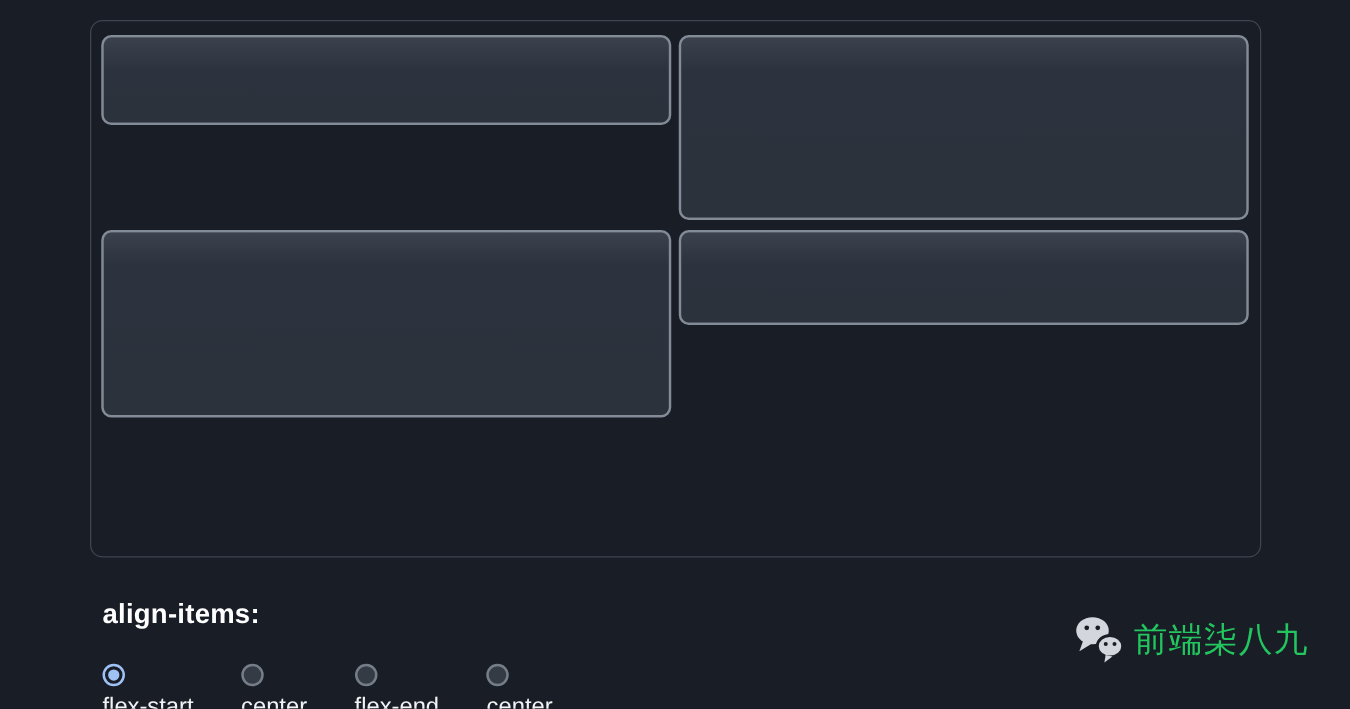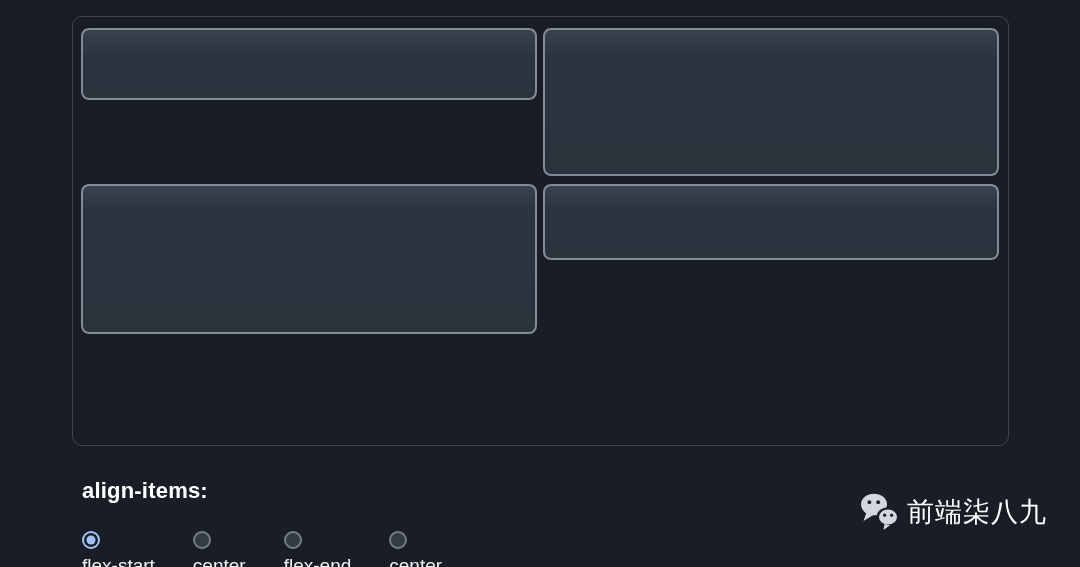--- a/index.html
+++ b/index.html
@@ -92,21 +92,21 @@
   
   .branding {
     position: absolute;
     right: 33px; top: 491px;
     display: flex;
     align-items: center;
     gap: 6px;
   }
   .branding .wechat-icon { display: block; }
   .branding-text {
-    color: #ffffff;
+    color: #22c55e;
     font-size: 27px;
     letter-spacing: 1px;
   }
 </style>
 </head>
 <body>
 
 <div class="stage">
 
   <div class="flex-container">

